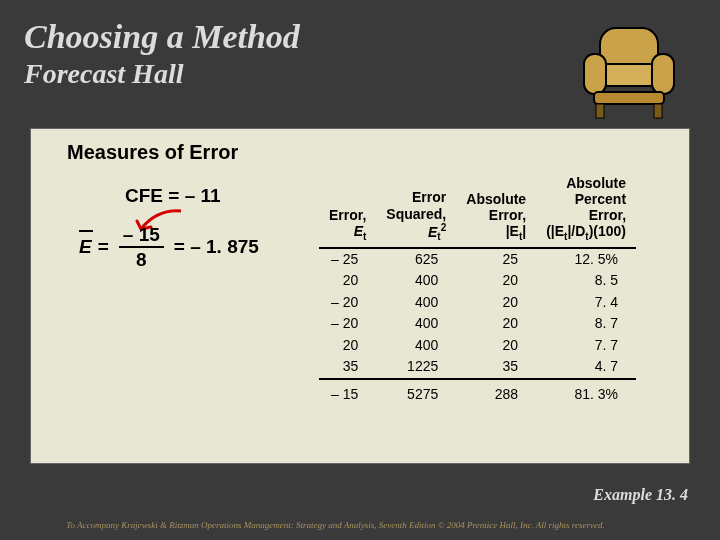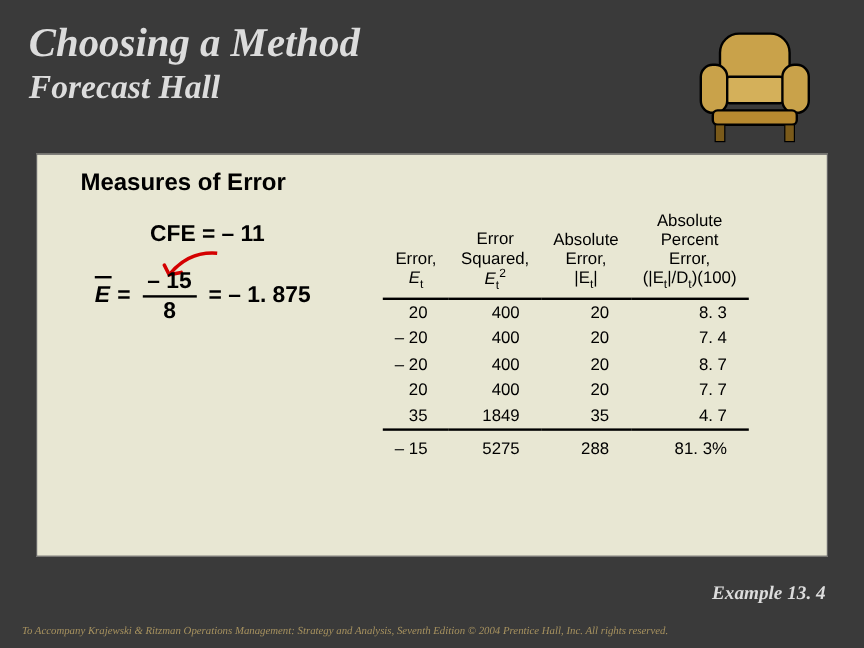--- a/index.html
+++ b/index.html
@@ -103,22 +103,22 @@
   .tbl {
     position: absolute;
     left: 288px;
     top: 46px;
     border-collapse: collapse;
     font-family: Arial, sans-serif;
     font-size: 14px;
     color: #000;
   }
   .tbl th {
-    font-weight: normal;
-    text-align: center;
+    font-weight: bold;
+    text-align: right;
     padding: 0 10px 4px 10px;
     vertical-align: bottom;
     border-bottom: 2px solid #000;
     line-height: 1.15;
   }
   .tbl td {
     text-align: right;
     padding: 2px 18px 2px 10px;
     line-height: 1.25;
   }
@@ -141,20 +141,21 @@
   }
   .footer {
     position: absolute;
     bottom: 10px;
     width: 575px;
     text-align: center;
     color: #a7925f;
     font-style: italic;
     font-size: 9px;
     font-family: "Times New Roman", serif;
+    margin-left: 48px;
   }
 </style>
 </head>
 <body>
 
 <div class="title">Choosing a Method</div>
 <div class="subtitle">Forecast Hall</div>
 
 <div class="armchair">
   <svg viewBox="0 0 110 100">
@@ -210,24 +211,30 @@
         <th>
           <span>Absolute</span><br>
           <span>Percent</span><br>
           <span>Error,</span><br>
           <span>(|E</span><span class="sub">t</span><span>|/D</span><span class="sub">t</span><span>)(100)</span>
         </th>
       </tr>
     </thead>
     <tbody>
       <tr>
-          <td>20</td>
-          <td>400</td>
-          <td>20</td>
-          <td>8. 3</td>
+          <td>– 25</td>
+          <td>625</td>
+          <td>25</td>
+          <td>12. 5%</td>
+        </tr>
+      <tr>
+          <td>20</td>
+          <td>400</td>
+          <td>20</td>
+          <td>8. 5</td>
         </tr>
       <tr>
           <td>– 20</td>
           <td>400</td>
           <td>20</td>
           <td>7. 4</td>
         </tr>
       <tr>
           <td>– 20</td>
           <td>400</td>
@@ -235,21 +242,21 @@
           <td>8. 7</td>
         </tr>
       <tr>
           <td>20</td>
           <td>400</td>
           <td>20</td>
           <td>7. 7</td>
         </tr>
       <tr>
           <td>35</td>
-          <td>1849</td>
+          <td>1225</td>
           <td>35</td>
           <td>4. 7</td>
         </tr>
       <tr class="totrow">
         <td>– 15</td>
           <td>5275</td>
           <td>288</td>
           <td>81. 3%</td>
       </tr>
     </tbody>

